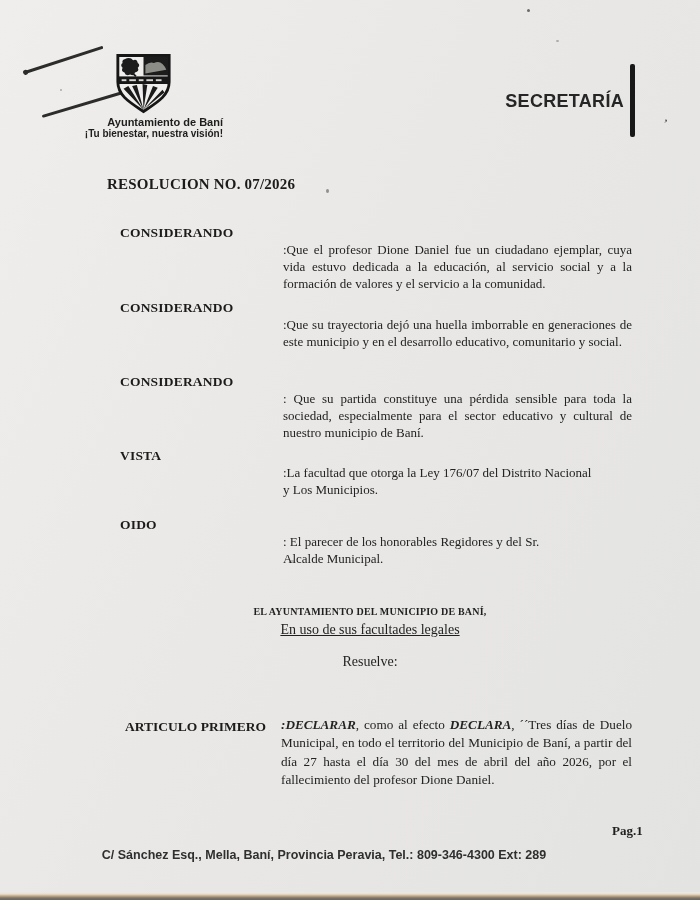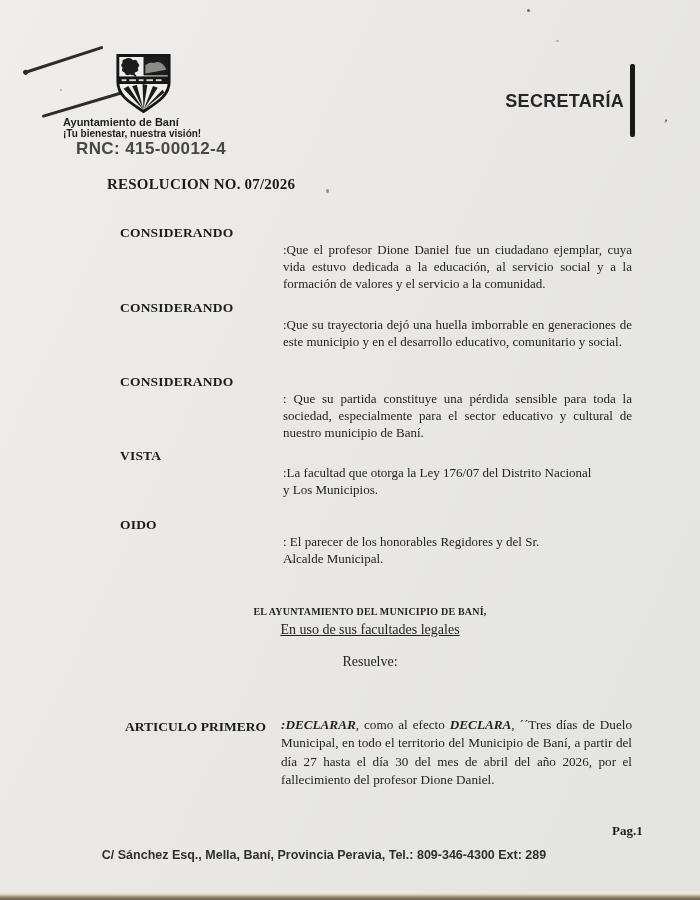--- a/index.html
+++ b/index.html
@@ -13,21 +13,21 @@
     background:linear-gradient(to bottom,#eceae6 0,#e6dfd4 2px,#c4a882 4px,#7b7368 6px,#6a665e 8px);
   }
   
   .stroke { position:absolute; background:#2c2c2a; height:2.6px; border-radius:2px; transform-origin:left center; }
   .stroke1 { left:25px; top:71px; width:82px; transform:rotate(-18deg); }
   .stroke1::before { content:""; position:absolute; left:-2px; top:-1px; width:5px; height:5px; background:#2c2c2a; border-radius:50%; }
   .stroke2 { left:42px; top:115px; width:84px; transform:rotate(-16.5deg); }
   .speck { position:absolute; background:#6a6a66; border-radius:50%; }
 
   
-  .logo-wrap { position:absolute; left:63px; top:53px; width:160px; text-align:left; font-family:"Liberation Sans",sans-serif; }
+  .logo-wrap { position:absolute; left:63px; top:53px; width:160px; text-align:right; font-family:"Liberation Sans",sans-serif; }
   .shield { width:57px; height:62px; margin:0 auto; display:block; }
   .org-name { font-size:11px; font-weight:bold; color:#1d1d1d; line-height:11px; margin-top:2px; }
   .slogan { font-size:10px; font-weight:bold; color:#1d1d1d; line-height:11px; }
   .rnc { position:absolute; left:76px; top:139px; font-family:"Liberation Sans",sans-serif; font-size:17px; font-weight:bold; color:#474747; letter-spacing:0.4px; }
 
   
   .secretaria { position:absolute; left:505px; top:62px; width:130px; height:78px; }
   .secretaria .bar { position:absolute; right:0; top:2px; width:5px; height:73px; background:#181818; border-radius:2px; }
   .secretaria .label { position:absolute; right:11px; top:29px; font-family:"Liberation Sans",sans-serif; font-weight:bold; font-size:18px; color:#262626; letter-spacing:0.3px; }
   .apostrophe { position:absolute; left:663px; top:116px; font-size:13px; color:#3a3a3a; transform:rotate(12deg); }
@@ -82,21 +82,20 @@
       <rect x="7" y="27" width="5" height="2" fill="#d9d8d4"></rect>
       <rect x="15" y="27" width="7" height="2" fill="#d9d8d4"></rect>
       <rect x="25" y="27" width="5" height="2" fill="#d9d8d4"></rect>
       <rect x="33" y="27" width="7" height="2" fill="#d9d8d4"></rect>
       <rect x="43" y="27" width="6" height="2" fill="#d9d8d4"></rect>
       <path d="M30 59 L9 37 L14 34 Z M30 59 L18 34 L23 33 Z M30 59 L29 32 L34 33 Z M30 59 L40 34 L45 36 Z M30 59 L50 38 L52 41 Z" fill="#1b1b1b"></path>
     </svg>
     <div class="org-name">Ayuntamiento de Baní</div>
     <div class="slogan">¡Tu bienestar, nuestra visión!</div>
   </div>
-  <div class="rnc">RNC: 415-00012-4</div>
 
   <div class="secretaria">
     <span class="label">SECRETARÍA</span>
     <span class="bar"></span>
   </div>
   <div class="apostrophe">’</div>
 
   <div class="doc-title">RESOLUCION NO. 07/2026</div>
 
   <div class="sec-row r1">

